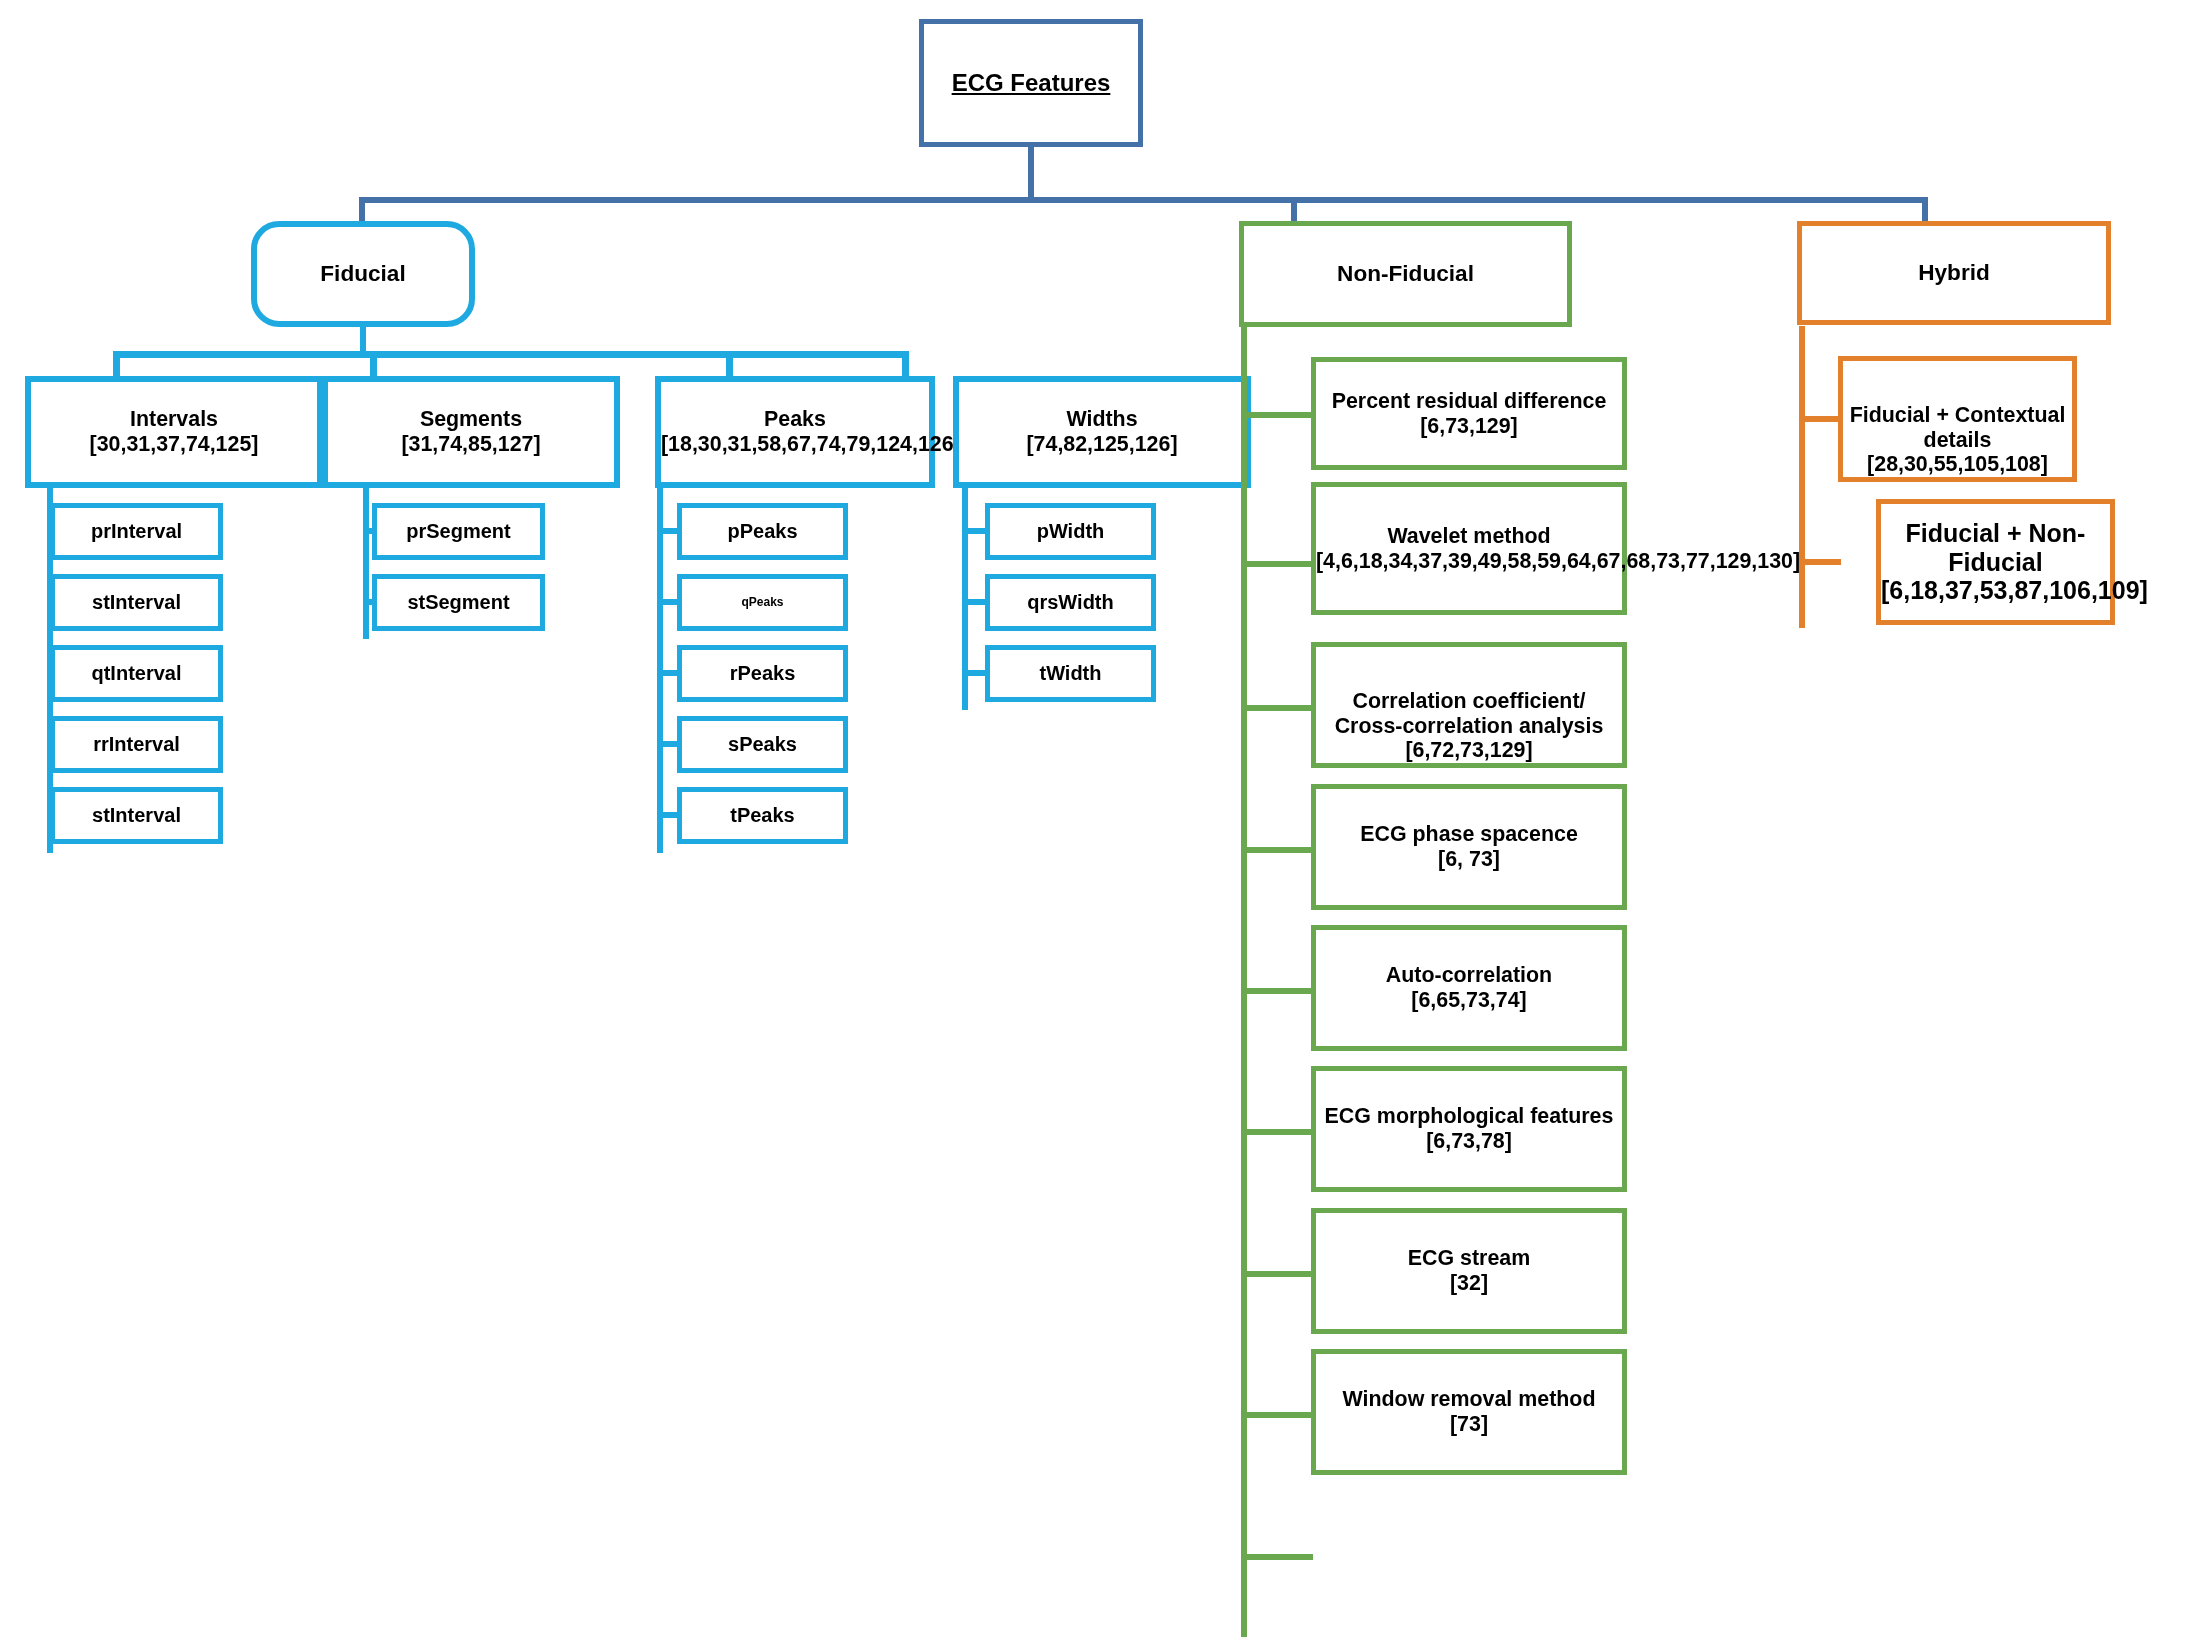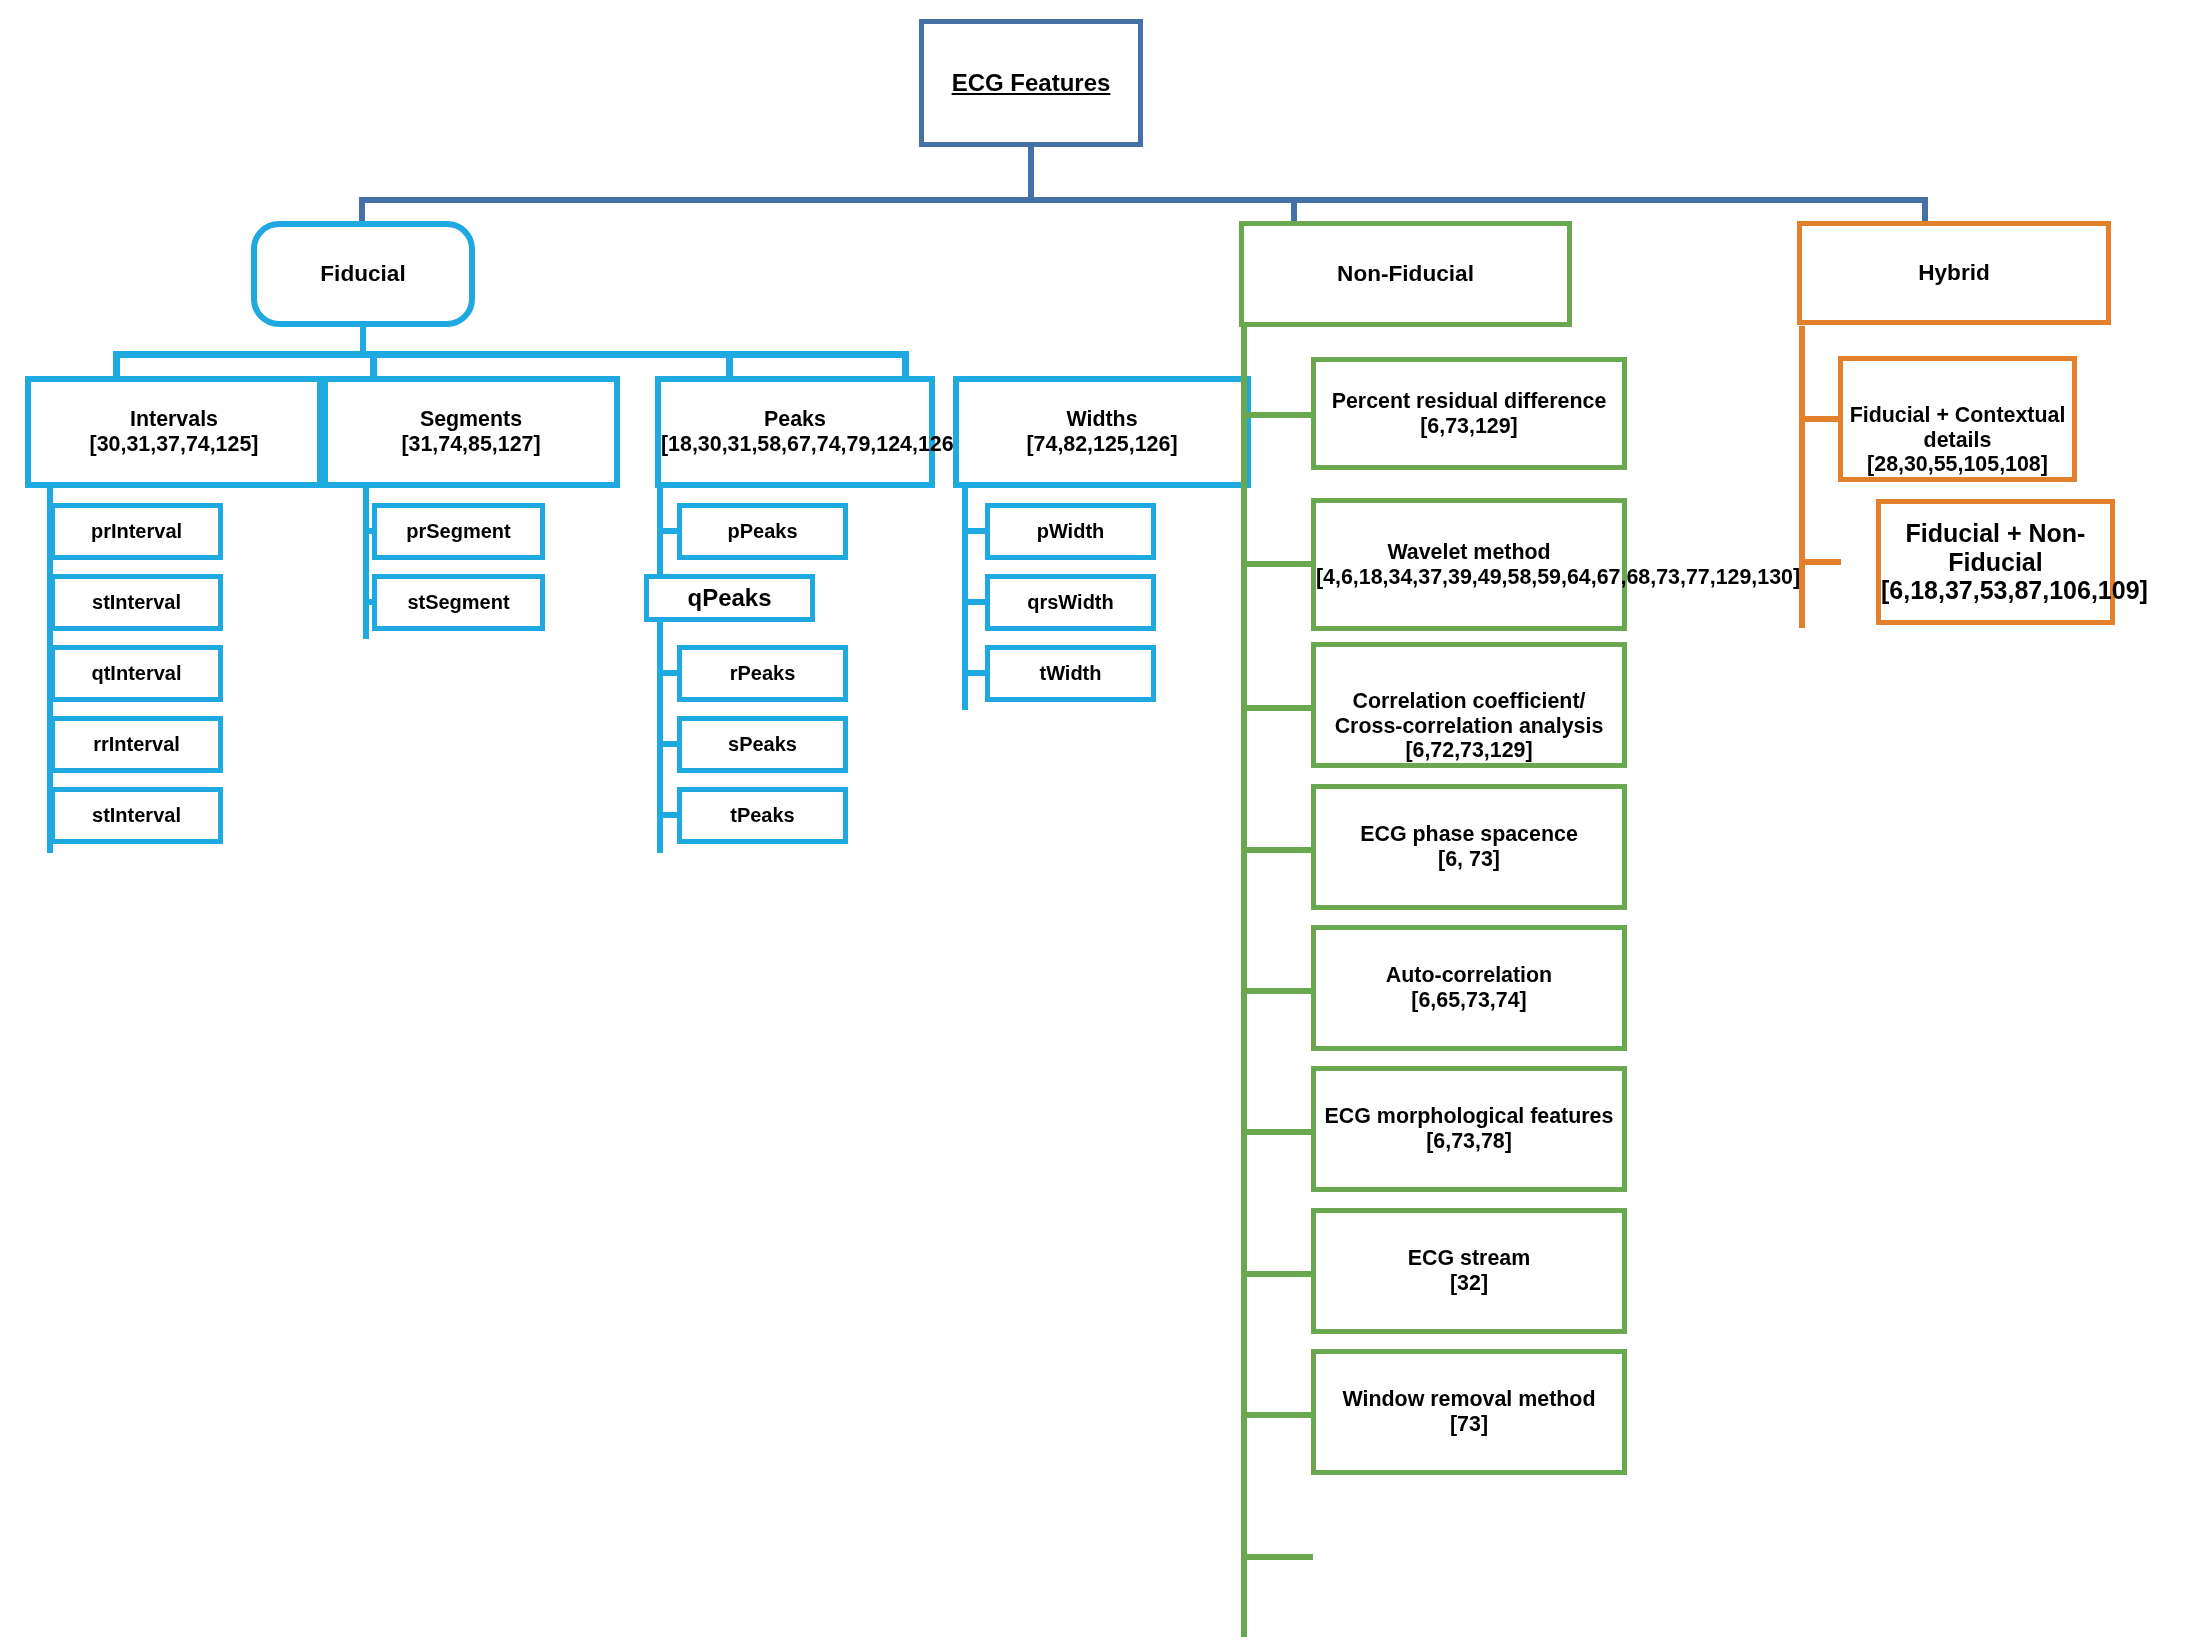--- a/index.html
+++ b/index.html
@@ -110,21 +110,21 @@
   <div class="conn c-blue" style="left:657px;top:488px;width:6.3px;height:365px;"></div>
   <div class="conn c-blue" style="left:657px;top:528px;width:29px;height:6.3px;"></div>
   <div class="conn c-blue" style="left:657px;top:599px;width:29px;height:6.3px;"></div>
   <div class="conn c-blue" style="left:657px;top:670px;width:29px;height:6.3px;"></div>
   <div class="conn c-blue" style="left:657px;top:741px;width:29px;height:6.3px;"></div>
   <div class="conn c-blue" style="left:657px;top:812px;width:29px;height:6.3px;"></div>
 
   <div class="node blue-leaf" style="left:677px;top:503px;width:171px;height:57px;font-size:20px;">
     <span class="txt">pPeaks</span>
     </div>
-  <div class="node blue-leaf" style="left:644px;top:574px;width:171px;height:48px;font-size:24px;">
+  <div class="node blue-leaf" style="left:677px;top:574px;width:171px;height:57px;font-size:12px;">
     <span class="txt">qPeaks</span>
     </div>
   <div class="node blue-leaf" style="left:677px;top:645px;width:171px;height:57px;font-size:20px;">
     <span class="txt">rPeaks</span>
     </div>
   <div class="node blue-leaf" style="left:677px;top:716px;width:171px;height:57px;font-size:20px;">
     <span class="txt">sPeaks</span>
     </div>
   <div class="node blue-leaf" style="left:677px;top:787px;width:171px;height:57px;font-size:20px;">
     <span class="txt">tPeaks</span>
@@ -153,21 +153,21 @@
   <div class="conn c-green" style="left:1241px;top:988px;width:72px;height:5.7px;"></div>
   <div class="conn c-green" style="left:1241px;top:1129px;width:72px;height:5.7px;"></div>
   <div class="conn c-green" style="left:1241px;top:1271px;width:72px;height:5.7px;"></div>
   <div class="conn c-green" style="left:1241px;top:1412px;width:72px;height:5.7px;"></div>
   <div class="conn c-green" style="left:1241px;top:1554px;width:72px;height:5.7px;"></div>
 
   <div class="node green" style="left:1311px;top:357px;width:316px;height:113px;font-size:21.4px;">
     <span class="txt"><span>Percent residual difference</span><br><span>[6,73,129]</span></span>
   </div>
 
-  <div class="node green" style="left:1311px;top:498px;width:316px;height:133px;font-size:21.4px;">
+  <div class="node green" style="left:1311px;top:482px;width:316px;height:133px;font-size:21.4px;">
     <span class="txt"><span>Wavelet method</span><br><span>[4,6,18,34,37,39,49,58,59,64,67,68,73,77,129,130]</span></span>
   </div>
 
   <div class="node green" style="left:1311px;top:642px;width:316px;height:126px;font-size:21.4px;align-items:flex-end;">
     <span class="txt"><span>Correlation coefficient/
 Cross-correlation analysis</span><br><span>[6,72,73,129]</span></span>
   </div>
 
   <div class="node green" style="left:1311px;top:784px;width:316px;height:126px;font-size:21.4px;">
     <span class="txt"><span>ECG phase spacence</span><br><span>[6, 73]</span></span>

